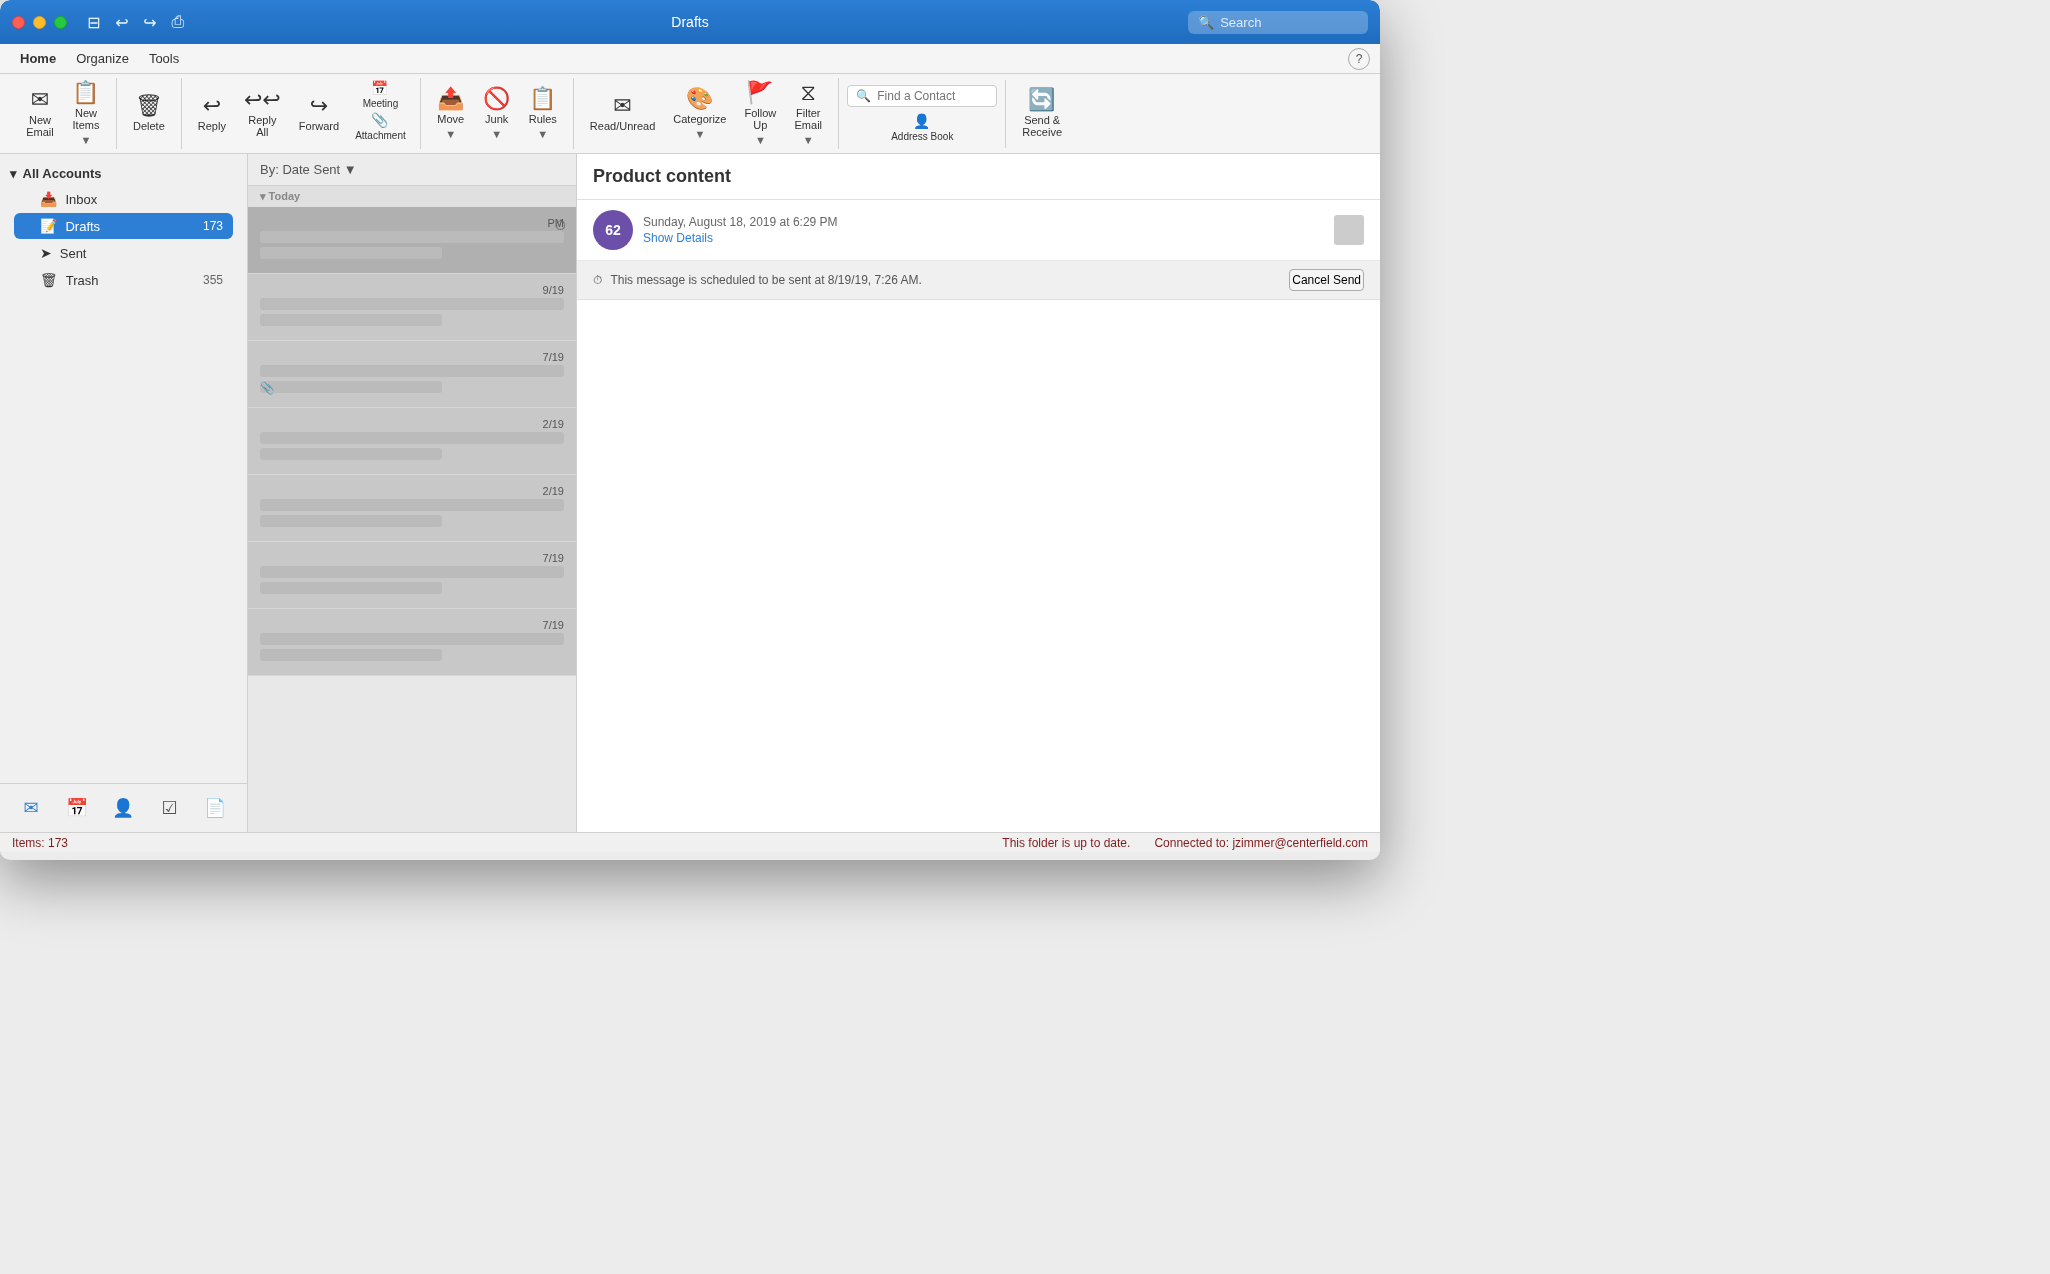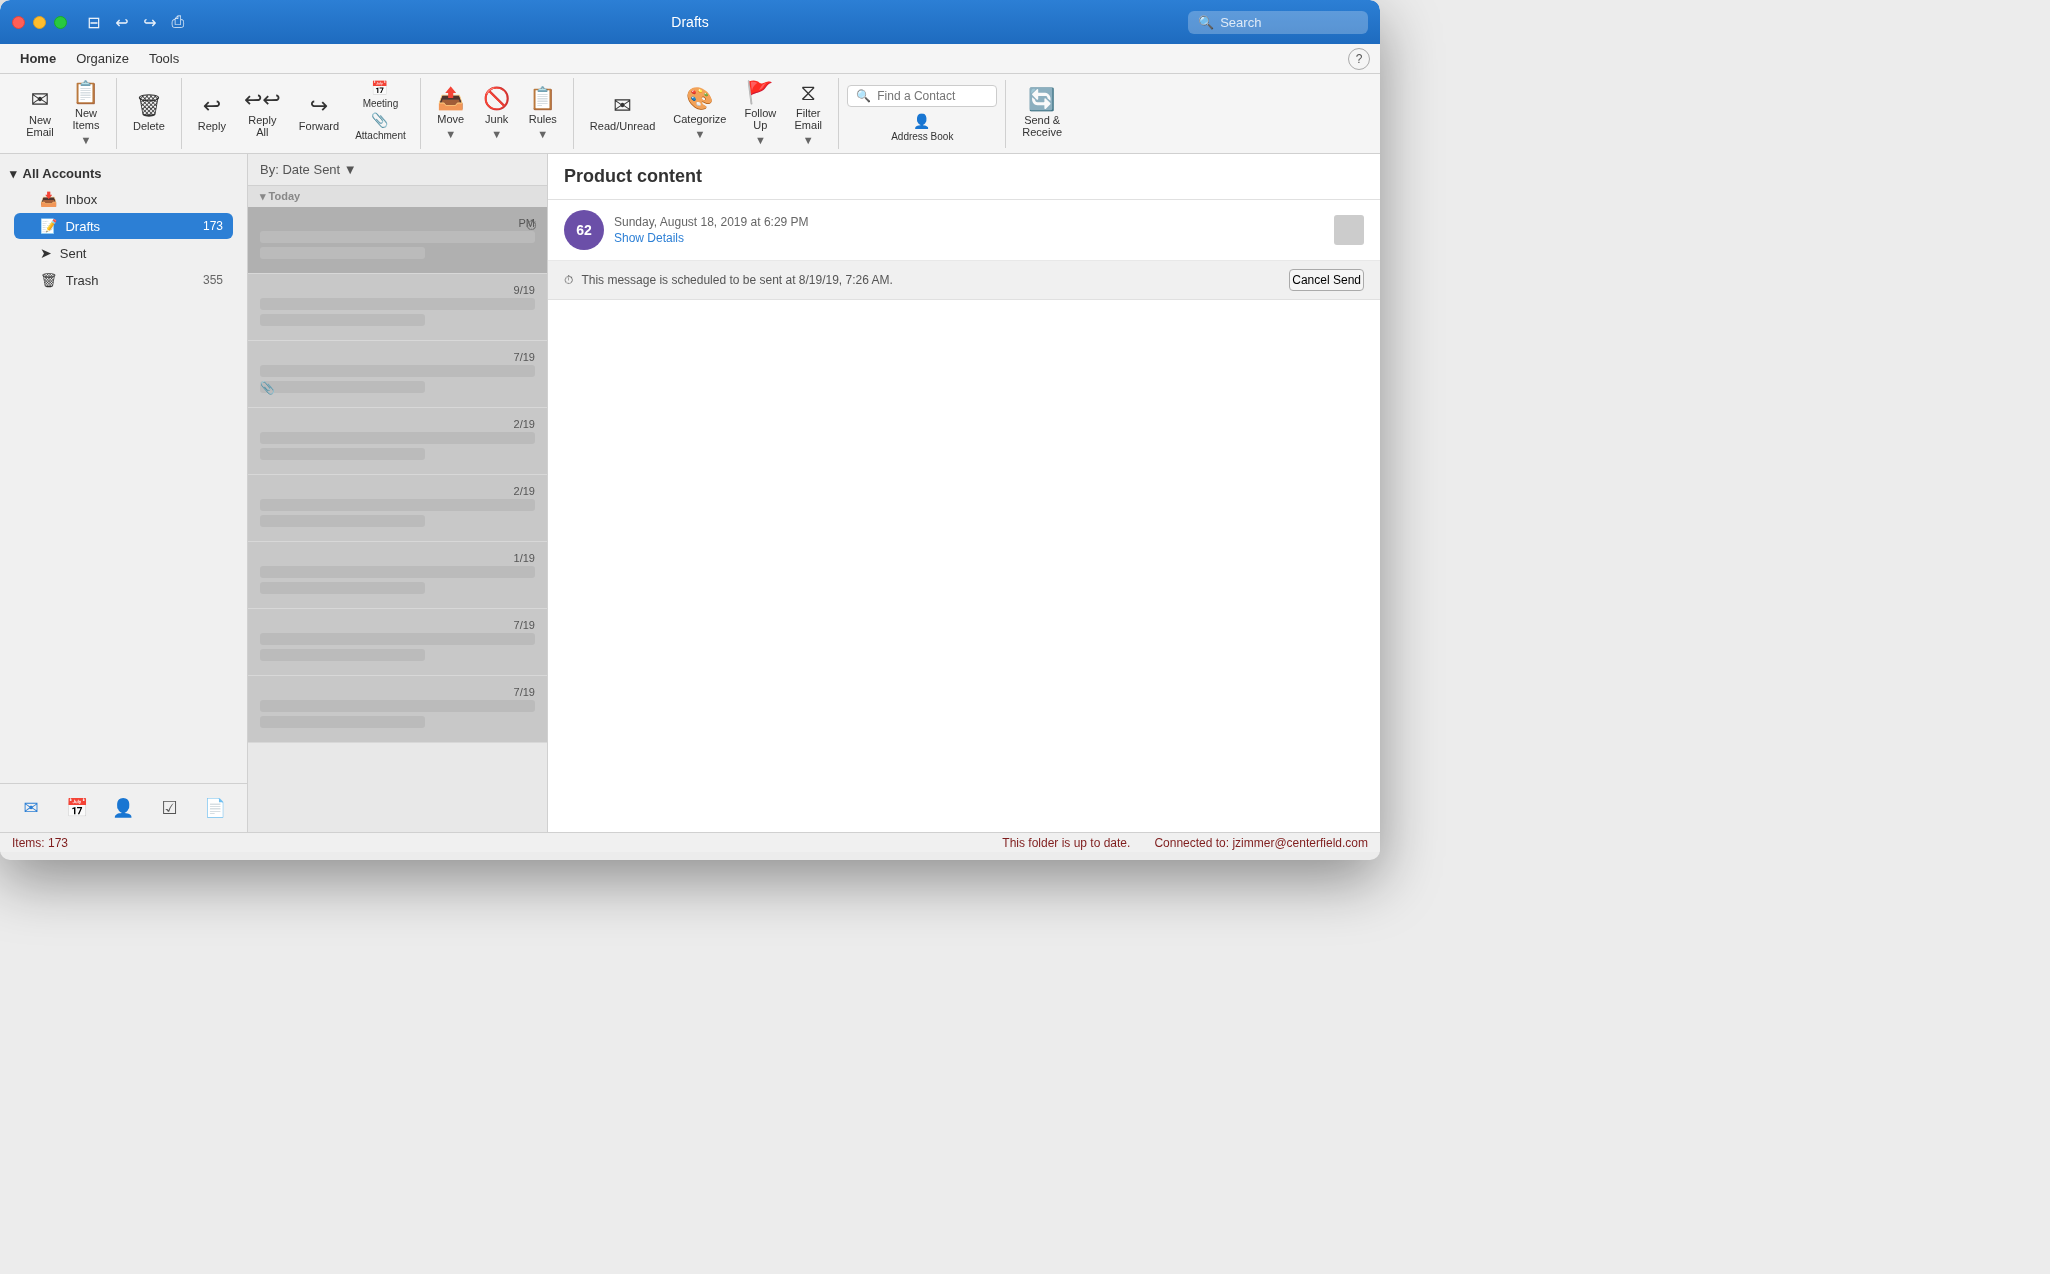--- a/index.html
+++ b/index.html
@@ -252,21 +252,21 @@
       justify-content: center;
       font-size: 18px;
       border-radius: 6px;
       cursor: pointer;
       color: #555;
     }
     .sidebar-bottom-btn.active { color: #2c7fd5; }
 
     
     .email-list-pane {
-      width: 300px;
+      width: 329px;
       background: #e8e8e8;
       border-right: 1px solid #d0d0d0;
       display: flex;
       flex-direction: column;
       overflow: hidden;
       position: relative;
     }
     .email-list-header {
       padding: 8px 12px;
       display: flex;
@@ -666,39 +666,32 @@
     </div>
     <div class="email-item">
       <div class="email-item-top">
           <span>2/19</span>
         </div>
       <div class="email-content-blur"></div>
       <div class="email-content-blur short"></div>
     </div>
     <div class="email-item">
       <div class="email-item-top">
-          <span>1/19</span>
+          <span>7/19</span>
         </div>
       <div class="email-content-blur"></div>
       <div class="email-content-blur short"></div>
     </div>
     <div class="email-item">
       <div class="email-item-top">
           <span>7/19</span>
         </div>
       <div class="email-content-blur"></div>
       <div class="email-content-blur short"></div>
     </div>
-    <div class="email-item">
-      <div class="email-item-top">
-          <span>7/19</span>
-        </div>
-      <div class="email-content-blur"></div>
-      <div class="email-content-blur short"></div>
-    </div>
 
   </div>
 
   <div class="content-pane">
     <div class="content-header">Product content</div>
 
     <div class="email-meta">
       <div class="avatar">
         <span>62</span>
       </div>

